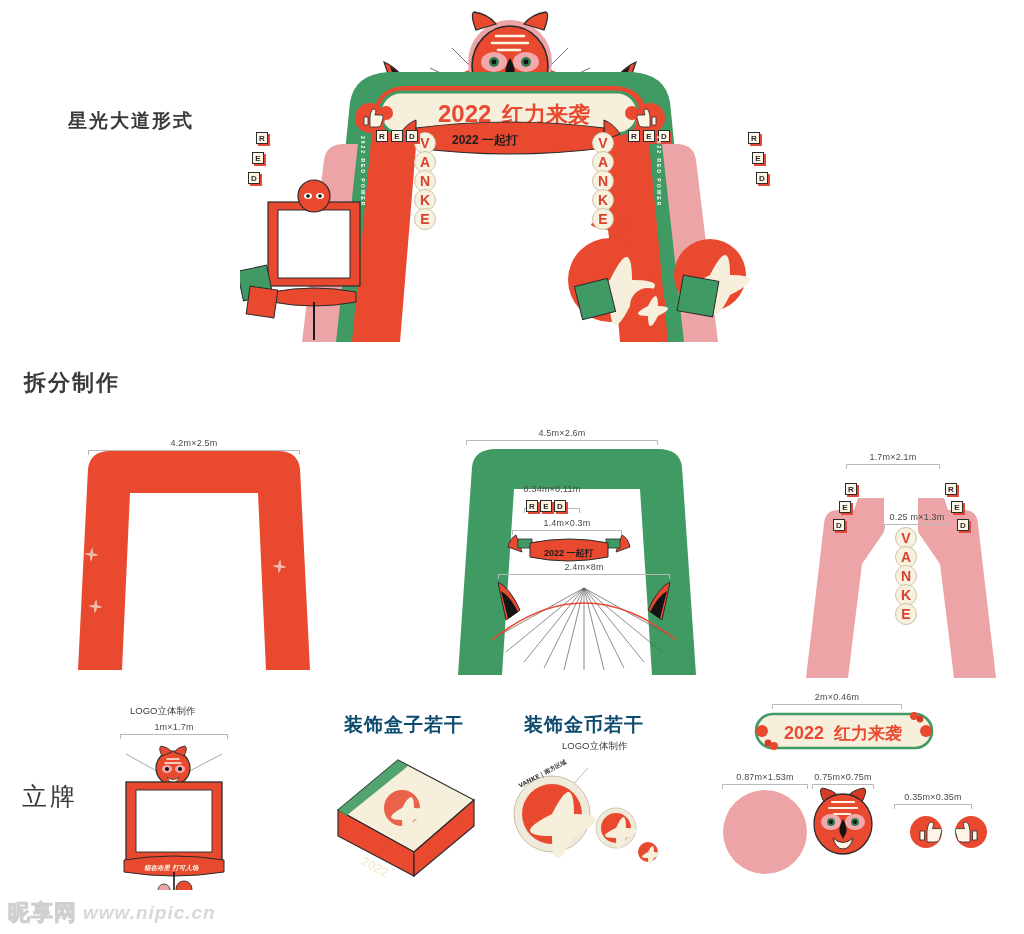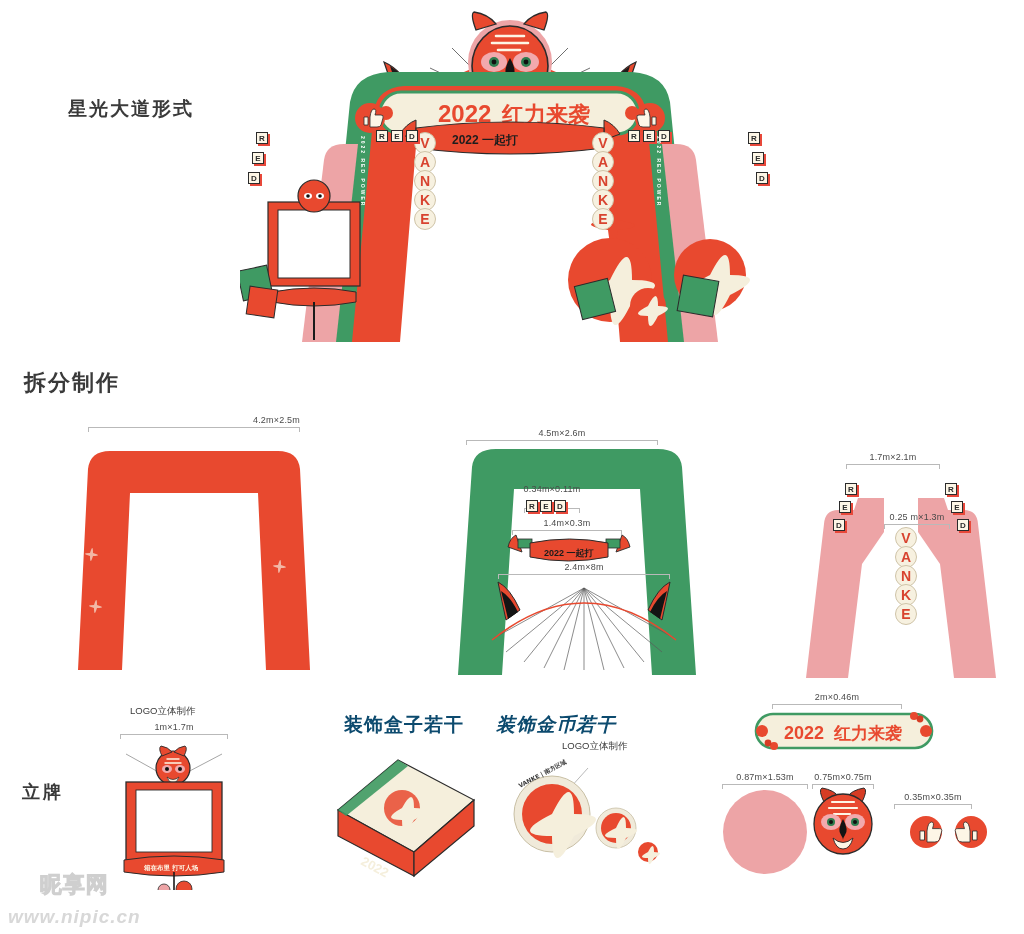--- a/index.html
+++ b/index.html
@@ -11,33 +11,33 @@
     overflow:hidden;
   }
   .canvas { position:absolute; inset:0; }
   .abs { position:absolute; }
 
   
   .h-main { font-size:40px; font-weight:bold; color:#3a3a3a; letter-spacing:6px; }
   .h-sub  { font-size:19px; font-weight:bold; color:#3a3a3a; letter-spacing:2px; }
   .h-sec  { font-size:22px; font-weight:bold; color:#3a3a3a; letter-spacing:2px; }
   .h-grp  { font-size:19px; font-weight:bold; color:#0c4a6e; letter-spacing:1px; }
-  .h-big  { font-size:18px; font-weight:bold; color:#3a3a3a; letter-spacing:3px; }
+  .h-big  { font-size:25px; font-weight:normal; color:#3a3a3a; letter-spacing:3px; }
 
   
   .dim { font-size:9px; color:#4a4a4a; text-align:center; white-space:nowrap;
          font-family:"Liberation Sans",sans-serif; letter-spacing:.2px; }
   .dimwrap { display:flex; flex-direction:column; align-items:center; }
   .caliper { border-top:1px solid #b9b9b9; border-left:1px solid #b9b9b9;
              border-right:1px solid #b9b9b9; height:5px; width:100%; margin-top:2px; }
   .anno { font-size:9.5px; color:#3b3b3b; white-space:nowrap; }
 
   
   .wm-bar { position:absolute; left:0; bottom:0; width:1024px; height:40px; }
-  .wm-left { position:absolute; left:8px; bottom:6px; display:flex; align-items:center; gap:6px;flex-direction:column; }
+  .wm-left { position:absolute; left:8px; bottom:6px; display:flex; align-items:center; gap:6px; }
   .wm-logo { font-size:22px; font-weight:bold; color:#d9d9d9;
              -webkit-text-stroke:1px #cfcfcf; letter-spacing:1px; }
   .wm-url { font-size:19px; color:#d8d8d8; font-style:italic; font-weight:bold; letter-spacing:1px; }
   .wm-right { position:absolute; right:8px; bottom:10px;
               background:#d6d6d6; color:#fbfbfb; font-size:11.5px;
               padding:3px 8px; letter-spacing:.3px; }
 
   
   .vtext { writing-mode:vertical-rl; font-size:5px; letter-spacing:2px;
            font-weight:bold; color:#fff; white-space:nowrap; }
@@ -48,21 +48,21 @@
               border:1.2px solid #cfc4a8; display:flex; align-items:center;
               justify-content:center; font-size:14px; font-weight:bold; color:#d8432f;
               margin-top:-3px; }
 </style>
 </head>
 <body>
 
 <div class="canvas">
 
   <div class="abs" style="left:68px; top:96px;">
-    <div class="h-sub" style="">星光大道形式</div>
+    <div class="h-sub" style="margin-top:12px;">星光大道形式</div>
   </div>
 
   <div class="abs" style="left:240px; top:10px; width:540px; height:340px;">
     <svg width="540" height="340" viewBox="0 0 540 340">
       <defs>
         <clipPath id="archclip">
             <path d="M95 330 L118 95 Q122 72 150 70 L392 70 Q418 72 422 95 L444 330 L372 330 L355 130 L185 130 L168 330 Z"></path>
           </clipPath>
       </defs>
 
@@ -200,21 +200,21 @@
       <div class="ltr-chip" style="margin-left:8px;">D</div>
     </div>
 
     
     <div class="abs vtext" style="left:120px; top:126px;">2022 RED POWER</div>
     <div class="abs vtext" style="left:416px; top:126px;">2022 RED POWER</div>
   </div>
 
   <div class="abs h-sec" style="left:24px; top:368px;">拆分制作</div>
 
-  <div class="abs dimwrap" style="left:88px; top:415px; width:212px;align-items:flex-end;">
+  <div class="abs dimwrap" style="left:88px; top:438px; width:212px;">
     <div class="dim">4.2m×2.5m</div>
     <div class="caliper"></div>
   </div>
   <div class="abs" style="left:10px; top:445px;">
     <svg width="340" height="230" viewBox="0 0 340 230">
       <path d="M68 225 L78 24 Q80 6 100 6 L268 6 Q288 6 290 24 L300 225 L256 225 L248 48 L120 48 L112 225 Z" fill="#e8492f"></path>
       <path d="M80 108 q3 -10 3 0 q10 3 0 3 q-3 10 -3 0 q-10 -3 0 -3 z" fill="#f2b8a6"></path>
       <path d="M84 160 q3 -10 3 0 q10 3 0 3 q-3 10 -3 0 q-10 -3 0 -3 z" fill="#f2b8a6"></path>
       <path d="M268 120 q3 -10 3 0 q10 3 0 3 q-3 10 -3 0 q-10 -3 0 -3 z" fill="#f2b8a6"></path>
     </svg>
@@ -320,21 +320,21 @@
     <div class="vank-dot">E</div>
   </div>
 
   <div class="abs h-big" style="left:22px; top:780px;">立牌</div>
 
   <div class="abs anno" style="left:130px; top:705px;">LOGO立体制作</div>
   <div class="abs dimwrap" style="left:120px; top:722px; width:108px;">
     <div class="dim">1m×1.7m</div>
     <div class="caliper"></div>
   </div>
-  <div class="abs" style="left:110px; top:740px;">
+  <div class="abs" style="left:110px; top:740px;font-style:italic;">
     <svg width="132" height="150" viewBox="0 0 132 150">
       <line x1="52" y1="34" x2="16" y2="14" stroke="#6a6a6a" stroke-width=".6"></line>
       <line x1="74" y1="34" x2="112" y2="14" stroke="#6a6a6a" stroke-width=".6"></line>
       <circle cx="63" cy="28" r="17" fill="#e8492f" stroke="#2b2b2b" stroke-width="1.2"></circle>
       <path d="M52 16 q-4 -8 -1 -10 q7 1 11 6 z" fill="#e8492f" stroke="#2b2b2b" stroke-width=".9"></path>
       <path d="M74 16 q4 -8 1 -10 q-7 1 -11 6 z" fill="#e8492f" stroke="#2b2b2b" stroke-width=".9"></path>
       <path d="M57 19 h12 M55 23 h16" stroke="#fdf6e6" stroke-width="1.4" stroke-linecap="round"></path>
       <ellipse cx="57" cy="29" rx="5" ry="4" fill="#f2a9ad"></ellipse>
         <ellipse cx="70" cy="29" rx="5" ry="4" fill="#f2a9ad"></ellipse>
       <circle cx="57" cy="29" r="2" fill="#111"></circle>
@@ -356,21 +356,21 @@
       <path d="M8 58 L68 8 L144 48 L84 100 Z" fill="#f5efdc" stroke="#2b2b2b" stroke-width="1.2"></path>
       <path d="M8 58 L84 100 L84 124 L8 84 Z" fill="#e8492f" stroke="#2b2b2b" stroke-width="1.2"></path>
       <path d="M84 100 L144 48 L144 74 L84 124 Z" fill="#e8492f" stroke="#2b2b2b" stroke-width="1.2"></path>
       <path d="M8 58 L68 8 L78 14 L16 64 Z" fill="#3f9a63" opacity=".9"></path>
       <circle cx="72" cy="56" r="18" fill="#e8492f" opacity=".85"></circle>
       <path d="M60 48 q12 -22 12 0 q22 0 0 12 q-12 22 -12 0 q-22 0 0 -12 z" fill="#f5efdc" transform="translate(12,8)"></path>
       <text x="30" y="112" font-size="13" font-weight="bold" fill="#f5efdc" font-family="Liberation Sans, sans-serif" transform="rotate(28 30 112)">2022</text>
     </svg>
   </div>
 
-  <div class="abs h-grp" style="left:496px; top:712px;font-style:italic;">装饰金币若干</div>
+  <div class="abs h-grp" style="left:524px; top:712px;">装饰金币若干</div>
   <div class="abs anno" style="left:562px; top:740px;">LOGO立体制作</div>
   <div class="abs" style="left:500px; top:758px;">
     <svg width="160" height="110" viewBox="0 0 160 110">
       <line x1="70" y1="30" x2="88" y2="10" stroke="#9a9a9a" stroke-width=".7"></line>
       <circle cx="52" cy="56" r="38" fill="#f0eada" stroke="#c8bfa4" stroke-width="1"></circle>
       <circle cx="52" cy="56" r="30" fill="#e8492f"></circle>
       <path d="M30 36 q22 -44 22 0 q44 0 0 22 q-22 44 -22 0 q-44 0 0 -22 z" fill="#f5efdc" transform="translate(22,20)"></path>
       <text x="20" y="30" font-size="6" font-weight="bold" fill="#3a3a3a" font-family="DejaVu Sans, sans-serif" transform="rotate(-28 20 30)">VANKE | 南方区域</text>
       <circle cx="116" cy="70" r="20" fill="#f0eada" stroke="#c8bfa4" stroke-width=".8"></circle>
       <circle cx="116" cy="70" r="15" fill="#e8492f"></circle>

